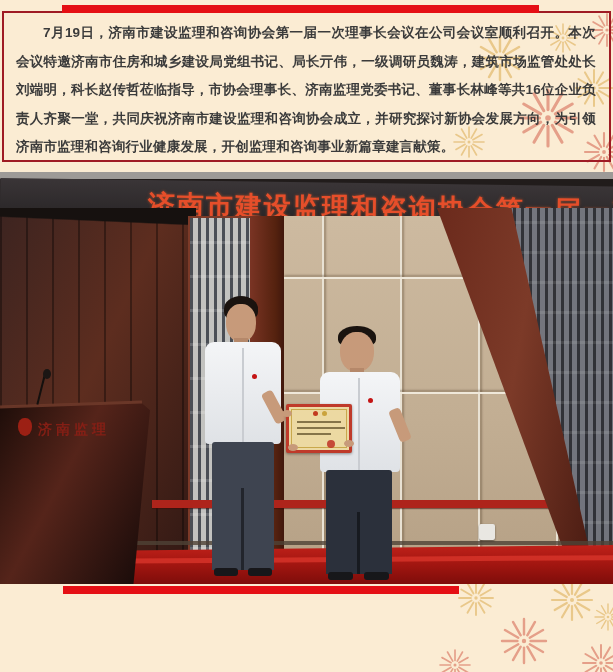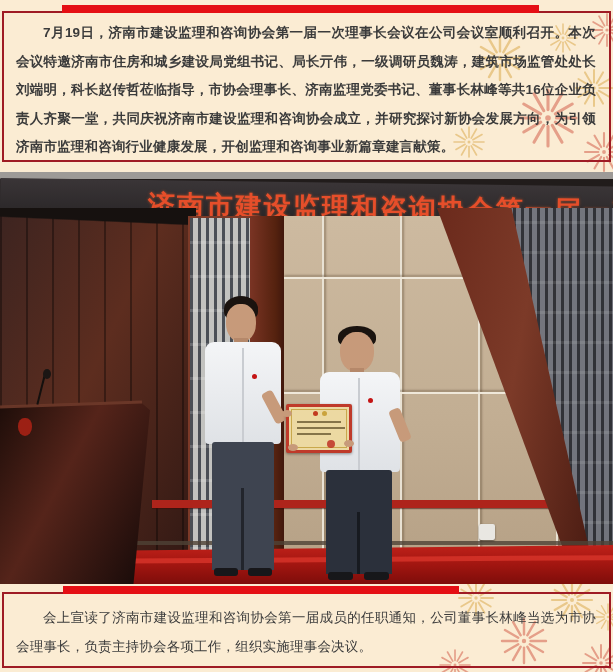--- a/index.html
+++ b/index.html
@@ -211,20 +211,21 @@
     <div class="right-wood-frame"></div>
     <div class="lattice-right"></div>
     <div class="floor-shadow"></div>
     <div class="carpet"></div>
     <div class="carpet-step"></div>
     <div class="light-switch"></div>
 
     <div class="podium"></div>
     <div class="podium-top-edge"></div>
     <div class="podium-logo"></div>
+    <div class="podium-label">济南监理</div>
     <div class="mic-stand"></div>
     <div class="mic-head"></div>
 
     <div class="person">
       <div class="hair lm-hair"></div>
       <div class="head lm-head"></div>
       <div class="lm-neck"></div>
       <div class="shirt lm-shirt"></div>
       <div class="placket lm-placket"></div>
       <div class="badge lm-badge"></div>
@@ -258,17 +259,14 @@
       <div class="cert-line cl2"></div>
       <div class="cert-line cl3"></div>
       <div class="cert-seal"></div>
     </div>
     <div class="hand hand-l1"></div>
     <div class="hand hand-r1"></div>
     <div class="hand hand-r2"></div>
   </figure>
 
   <div class="accent-bar bar-bottom"></div>
-  <section class="text-box box-bottom">
-    <p class="para">会上宣读了济南市建设监理和咨询协会第一届成员的任职通知，公司董事长林峰当选为市协会理事长，负责主持协会各项工作，组织实施理事会决议。</p>
-  </section>
 
 </div>
 
 </body></html>

